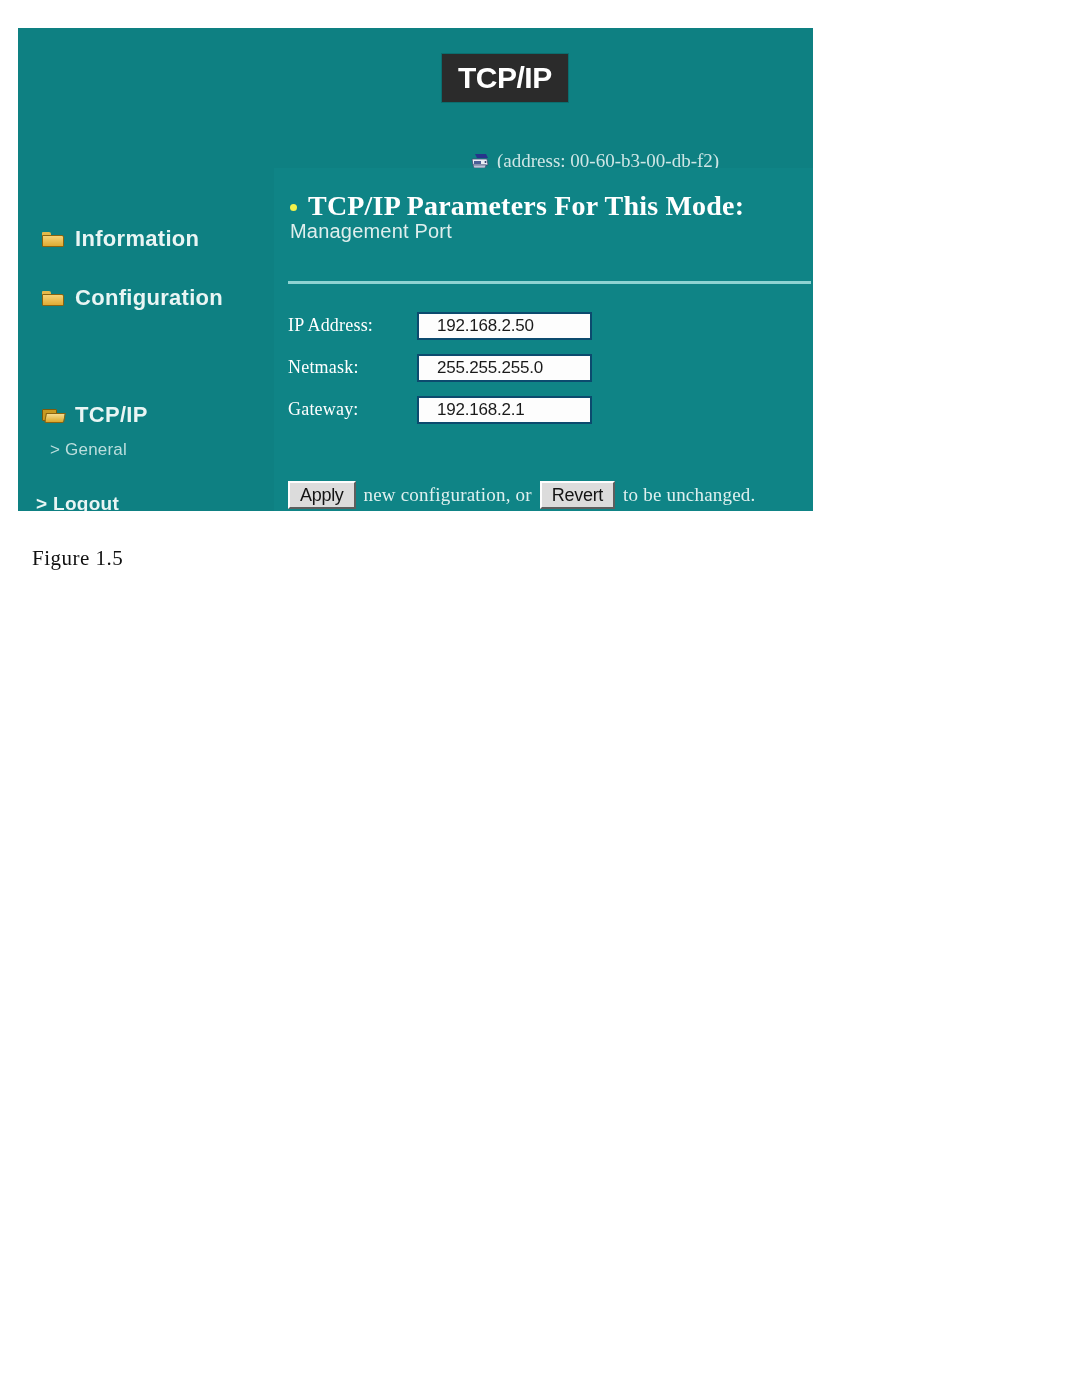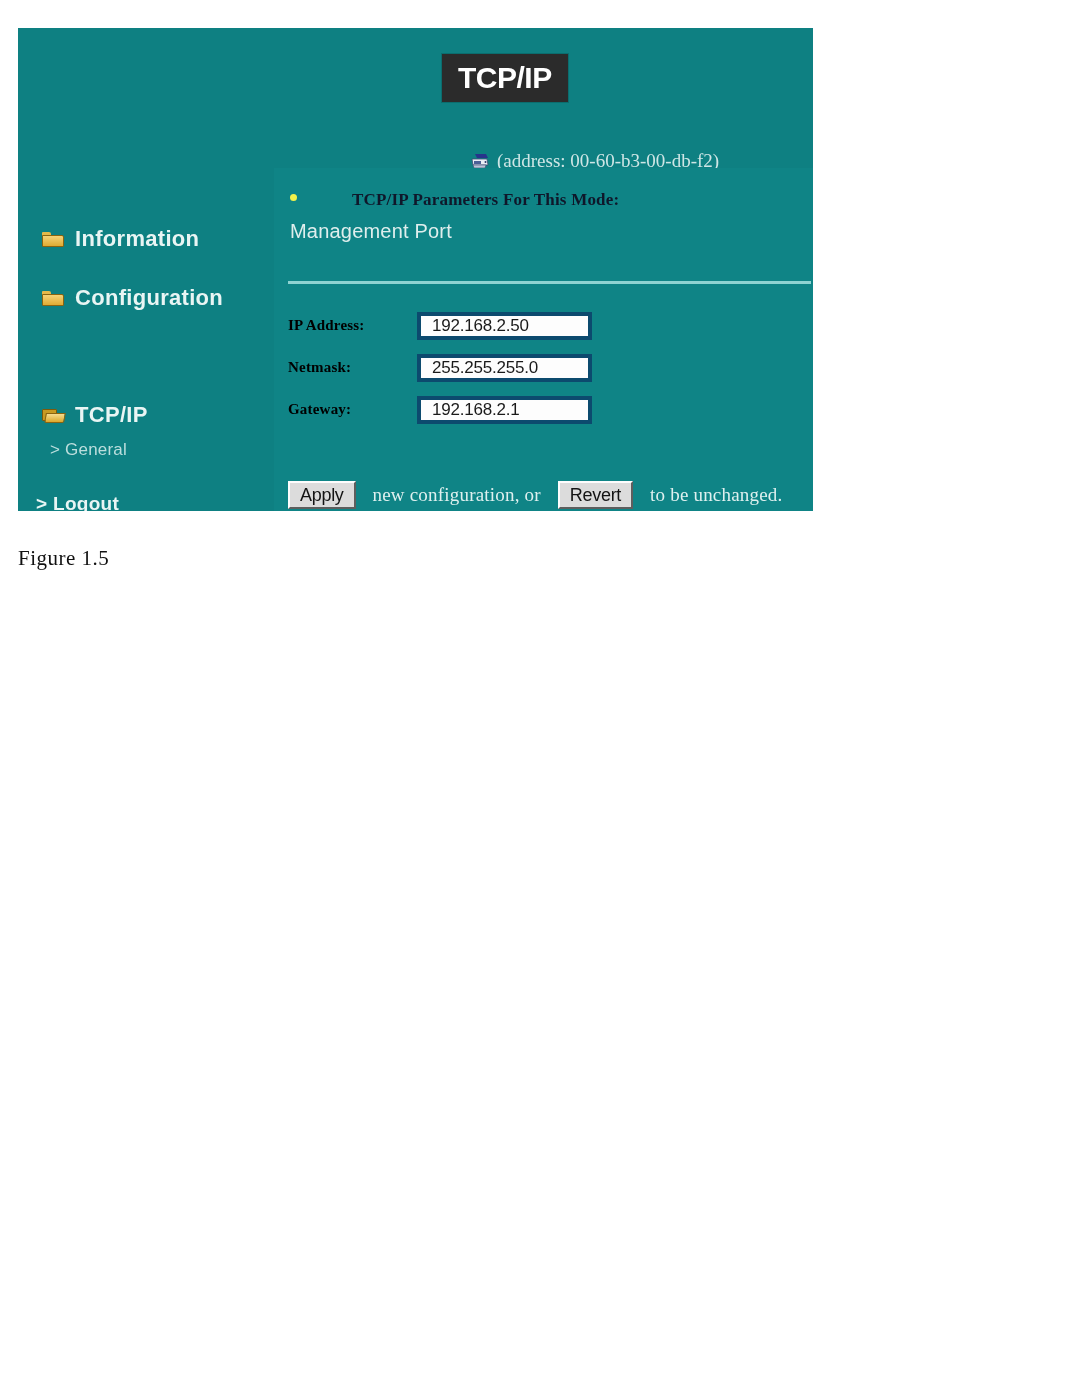--- a/index.html
+++ b/index.html
@@ -199,24 +199,23 @@
     height: 7px;
     border-radius: 50%;
     background: #f2f24a;
     flex: 0 0 auto;
     position: relative;
     top: -4px;
   }
   #heading-text {
     font-family: "Liberation Serif", serif;
     font-weight: bold;
-    font-size: 17px;
-    color: #0f172a;
+    font-size: 28px;
+    color: #ffffff;
     letter-spacing: 0.2px;
-    margin-left: 44px;
   }
   #mode-subtext {
     position: absolute;
     left: 16px;
     top: 52px;
     font-family: Liberation Sans, sans-serif;
     font-size: 20px;
     color: #dfeeed;
     letter-spacing: 0.2px;
     white-space: nowrap;
@@ -239,51 +238,51 @@
   }
   .form-row {
     display: flex;
     align-items: center;
     height: 41px;
     margin-bottom: 1px;
   }
   .form-label {
     width: 129px;
     font-family: "Liberation Serif", serif;
-    font-weight: bold;
-    font-size: 15px;
-    color: #000000;
+    font-weight: normal;
+    font-size: 18px;
+    color: #ffffff;
     letter-spacing: 0.2px;
     white-space: nowrap;
   }
   .form-input {
     width: 175px;
     height: 28px;
     background: #fdfdfd;
-    border: 4px solid #0c4a6e;
+    border: 2px solid #0c4a6e;
     box-sizing: border-box;
     display: flex;
     align-items: center;
-    padding-left: 11px;
+    padding-left: 18px;
     font-family: "Liberation Sans", sans-serif;
     font-size: 17px;
     color: #1a1a1a;
     letter-spacing: -0.2px;
     white-space: nowrap;
     overflow: hidden;
   }
 
   
   #action-row {
     position: absolute;
     left: 14px;
     top: 313px;
     display: flex;
     align-items: center;
-    gap: 9px;
+    gap: 0;
     white-space: nowrap;
   }
   .win-button {
     display: inline-flex;
     align-items: center;
     justify-content: center;
     height: 28px;
     padding: 0 10px;
     background: #dcdcdc;
     border-top: 2px solid #fdfdfd;
@@ -301,21 +300,21 @@
     font-family: "Liberation Serif", serif;
     font-size: 19px;
     color: #dff0ef;
     letter-spacing: 0.2px;
     padding: 0 8px;
   }
 
   
   #figure-caption {
     position: absolute;
-    left: 18px;
+    left: 32px;
     top: 546px;
     font-family: "Liberation Serif", serif;
     font-size: 21px;
     color: #111111;
     letter-spacing: 0.5px;
     white-space: nowrap;
   }
 </style>
 </head>
 <body>

